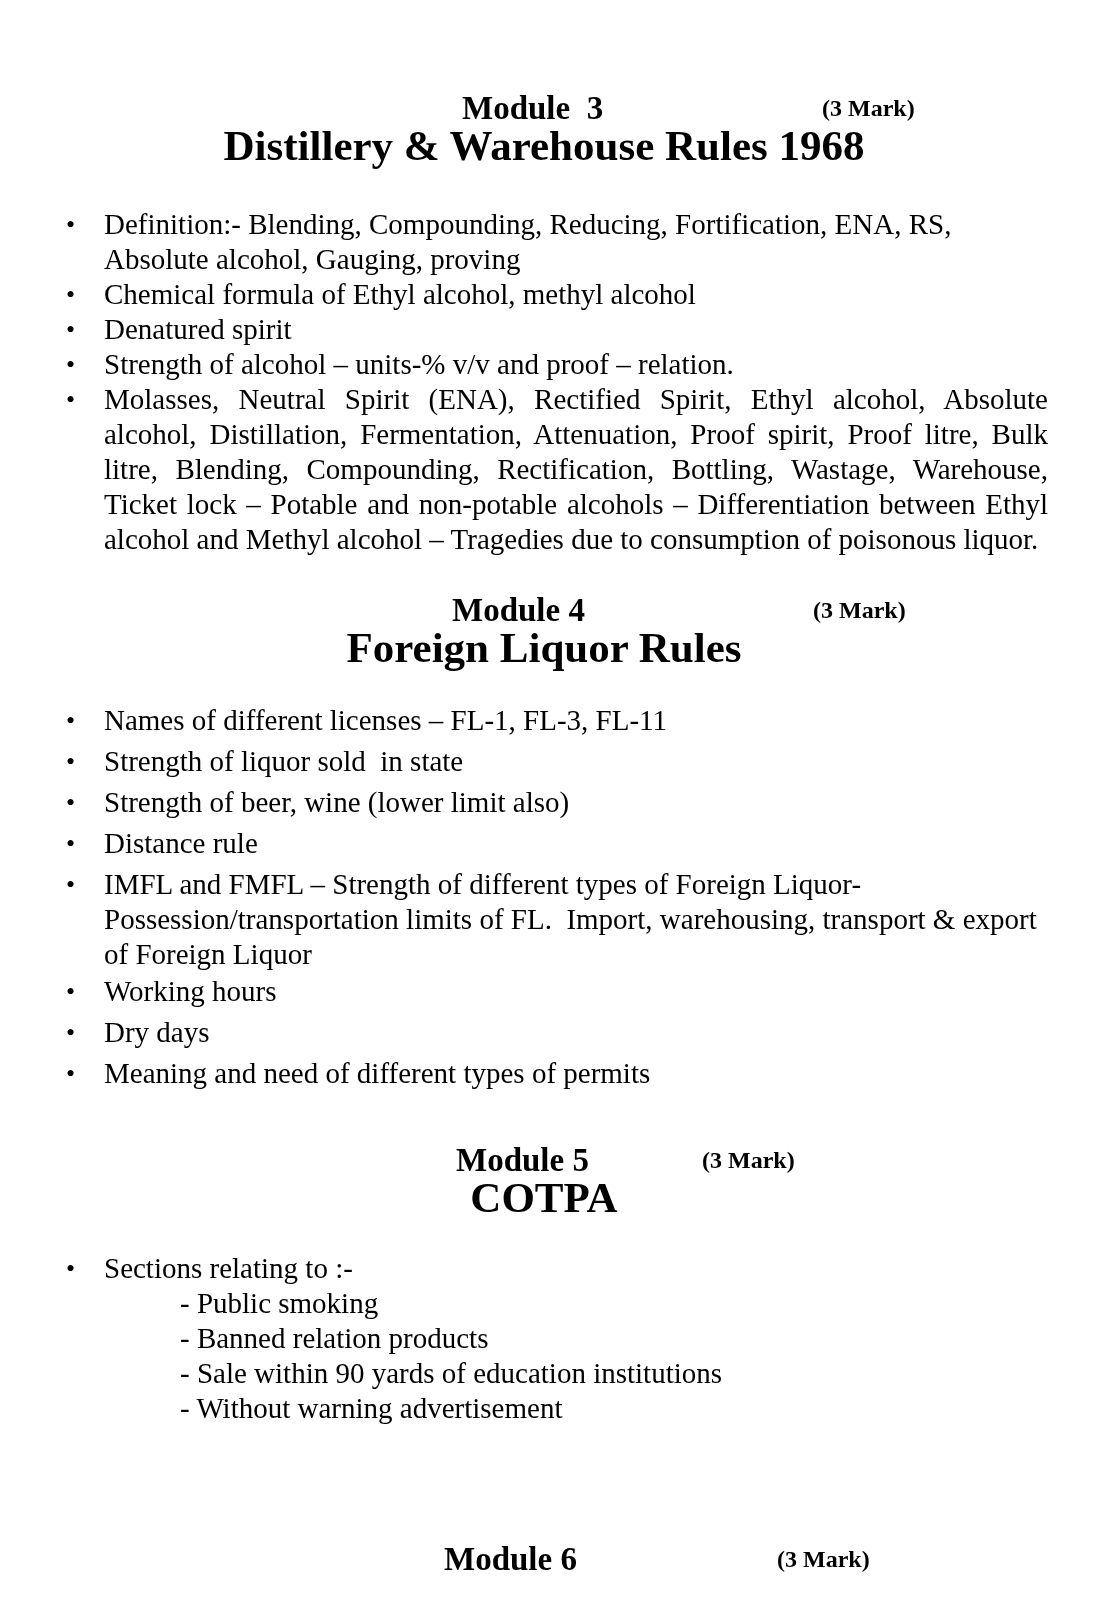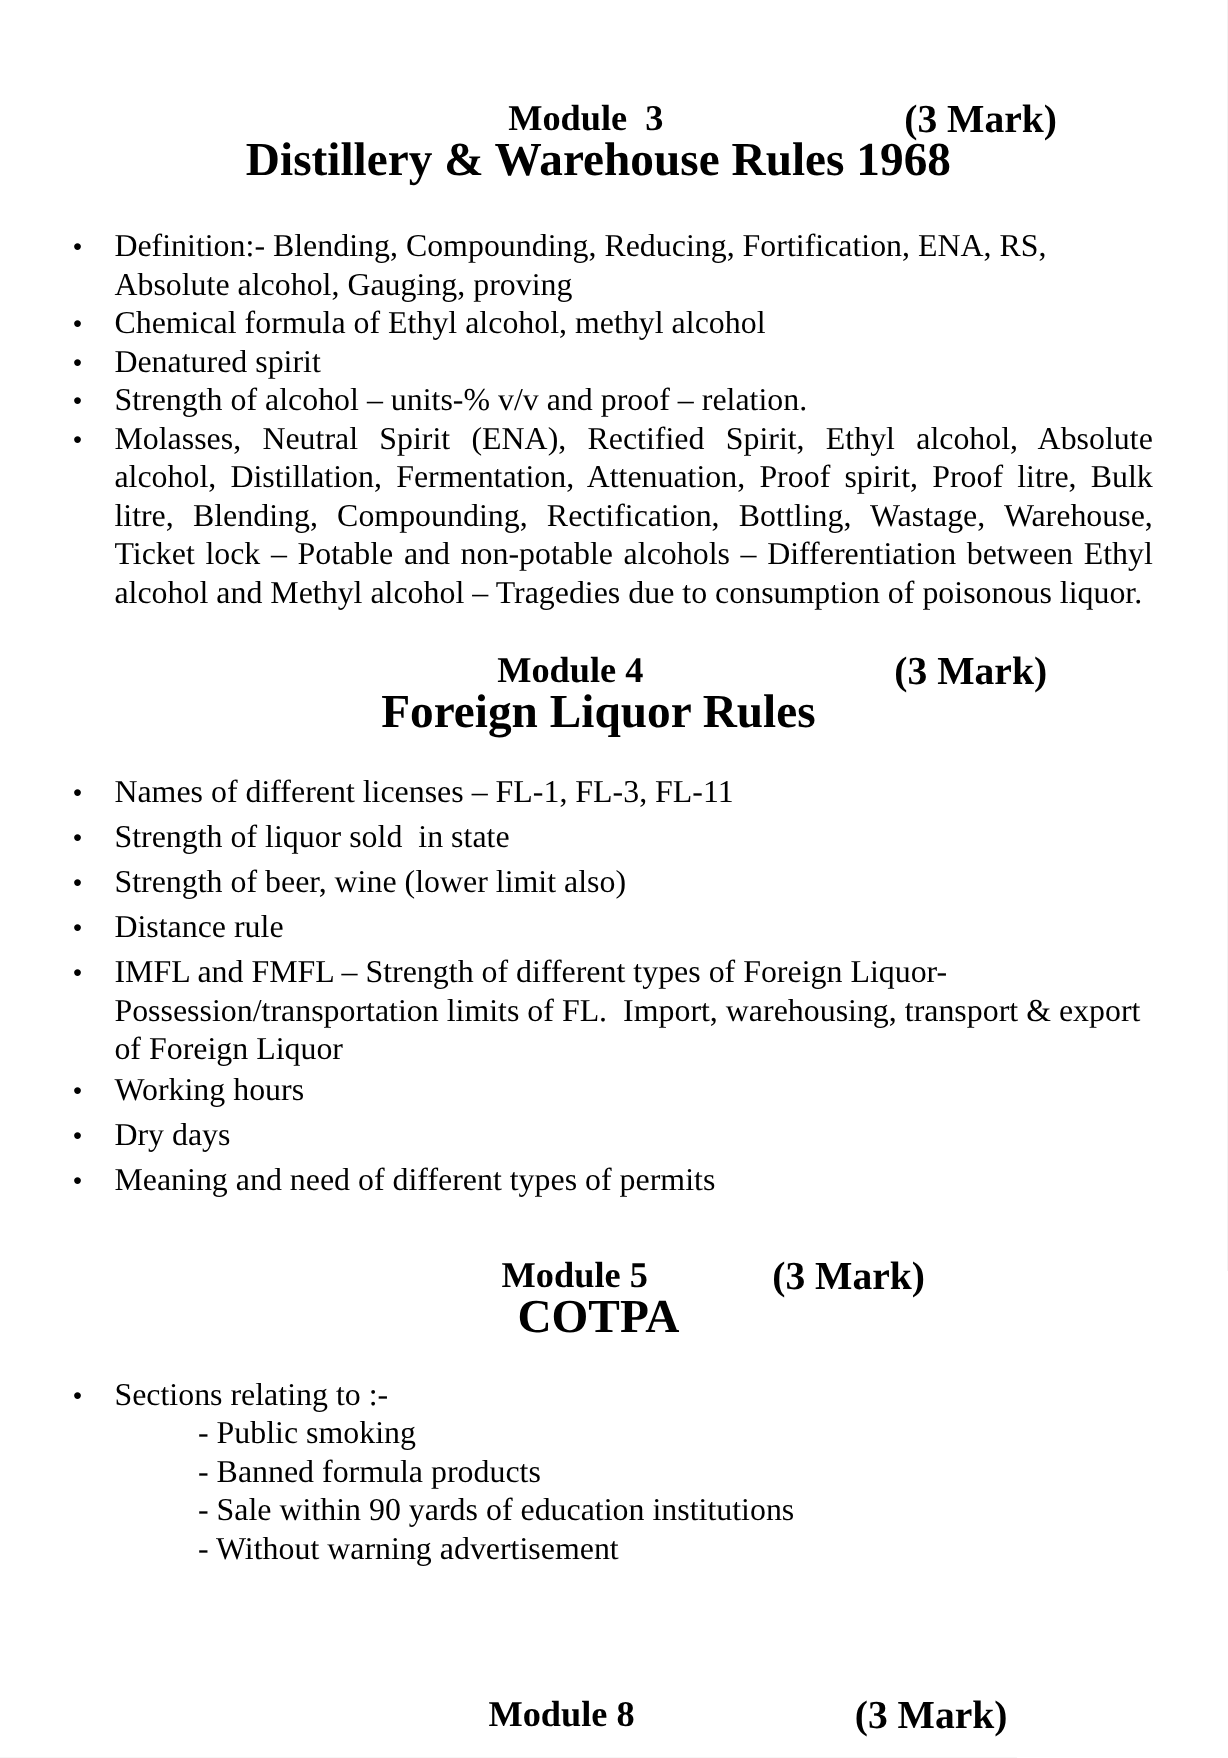--- a/index.html
+++ b/index.html
@@ -18,21 +18,21 @@
   .content { margin-left:104px; margin-right:68px; width:944px; }
 
   
   .mod-heading {
     position:relative;
     height:38px; line-height:38px;
     font-weight:bold; font-size:33px;
     white-space:pre;
   }
   .mod-title { position:absolute; top:0; }
-  .mod-mark  { position:absolute; top:0; font-size:36px; }
+  .mod-mark  { position:absolute; top:0; font-size:24px; }
   .m3 .mod-title { left:358px; } .m3 .mod-mark { left:718px; }
   .m4 .mod-title { left:348px; } .m4 .mod-mark { left:709px; }
   .m5 .mod-title { left:352px; } .m5 .mod-mark { left:598px; }
   .m6 .mod-title { left:340px; } .m6 .mod-mark { left:673px; }
   .mod-subtitle {
     font-weight:bold; font-size:43px; line-height:38px;
     text-align:center;
     transform:translateX(-32px);
   }
   .mh-m3 { margin-top:89px; }
@@ -99,27 +99,27 @@
 
     <div>
       <div class="mod-heading m5 mh-m5">
         <span class="mod-title">Module 5</span>
         <span class="mod-mark">(3 Mark)</span>
       </div>
       <div class="mod-subtitle">COTPA</div>
       <div class="blist blist-m5">
         <div class="bullet-item"><span class="dot">•</span><span>Sections relating to :-</span></div>
         <div class="sub-item">- Public smoking</div>
-        <div class="sub-item">- Banned formula products</div>
+        <div class="sub-item">- Banned relation products</div>
         <div class="sub-item">- Sale within 90 yards of education institutions</div>
         <div class="sub-item">- Without warning advertisement</div>
       </div>
     </div>
 
     <div>
       <div class="mod-heading m6 mh-m6">
-        <span class="mod-title">Module 8</span>
+        <span class="mod-title">Module 6</span>
         <span class="mod-mark">(3 Mark)</span>
       </div>
     </div>
 
   </div>
 </div>
 
 </body></html>

